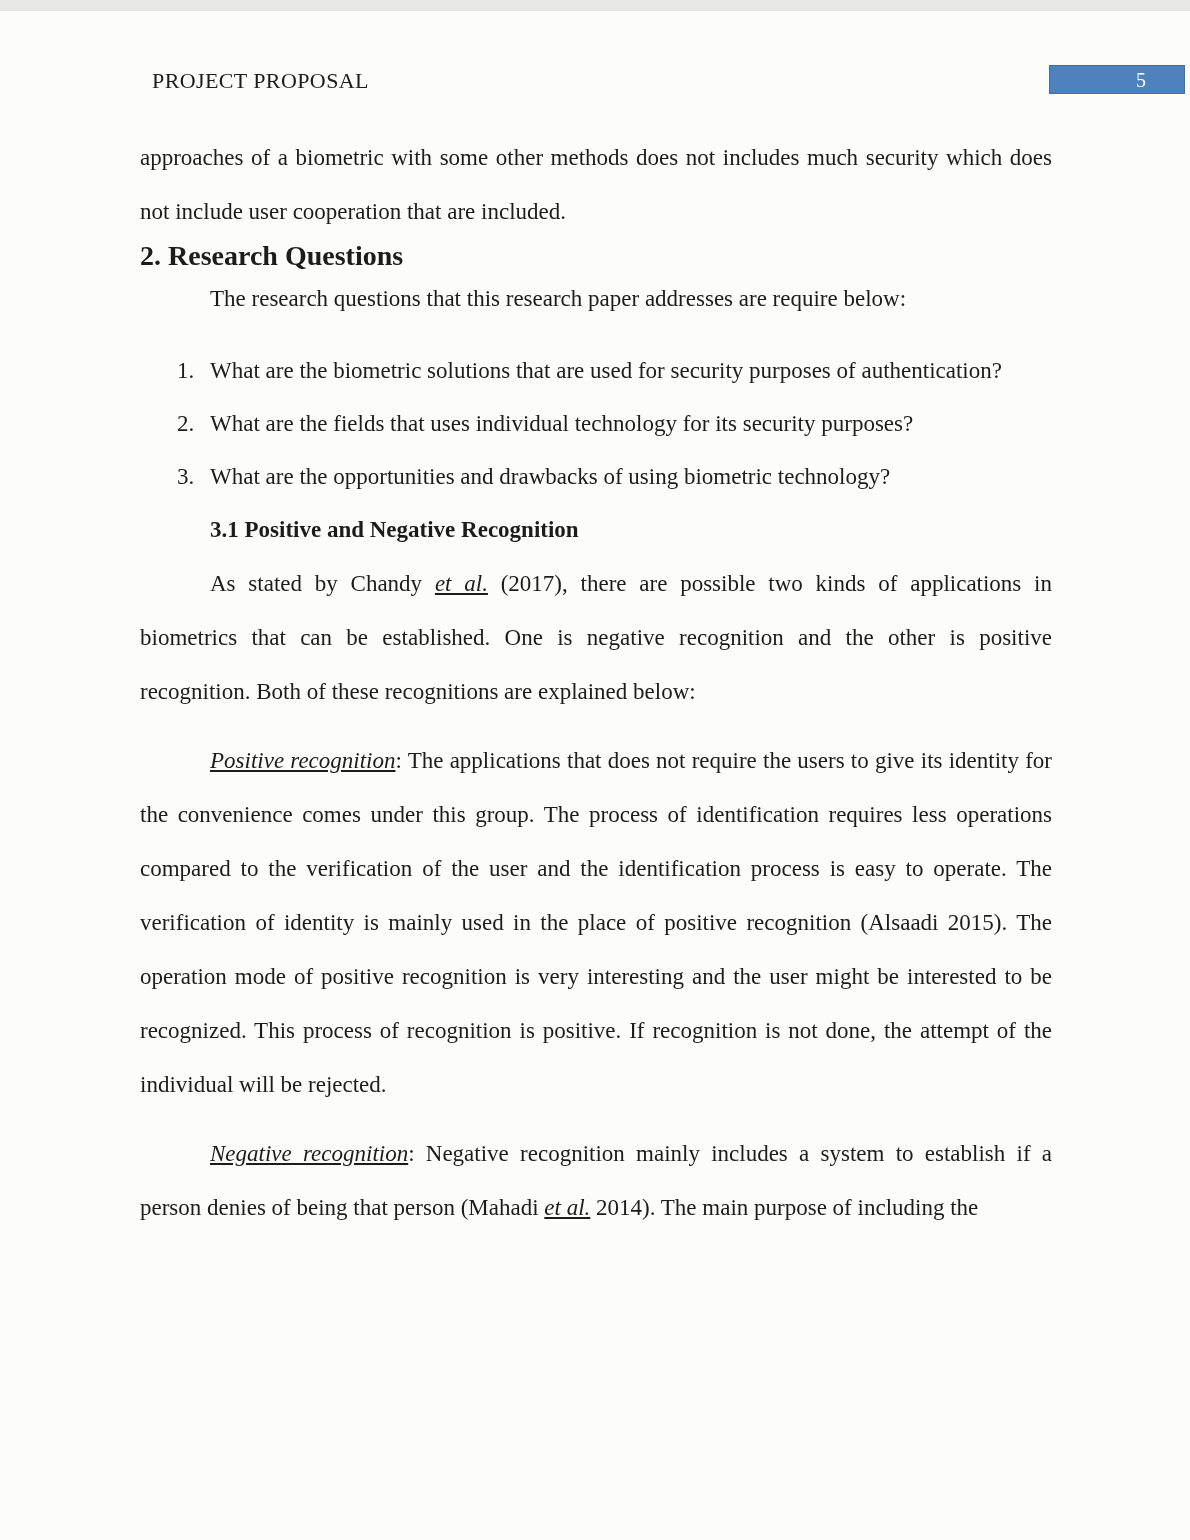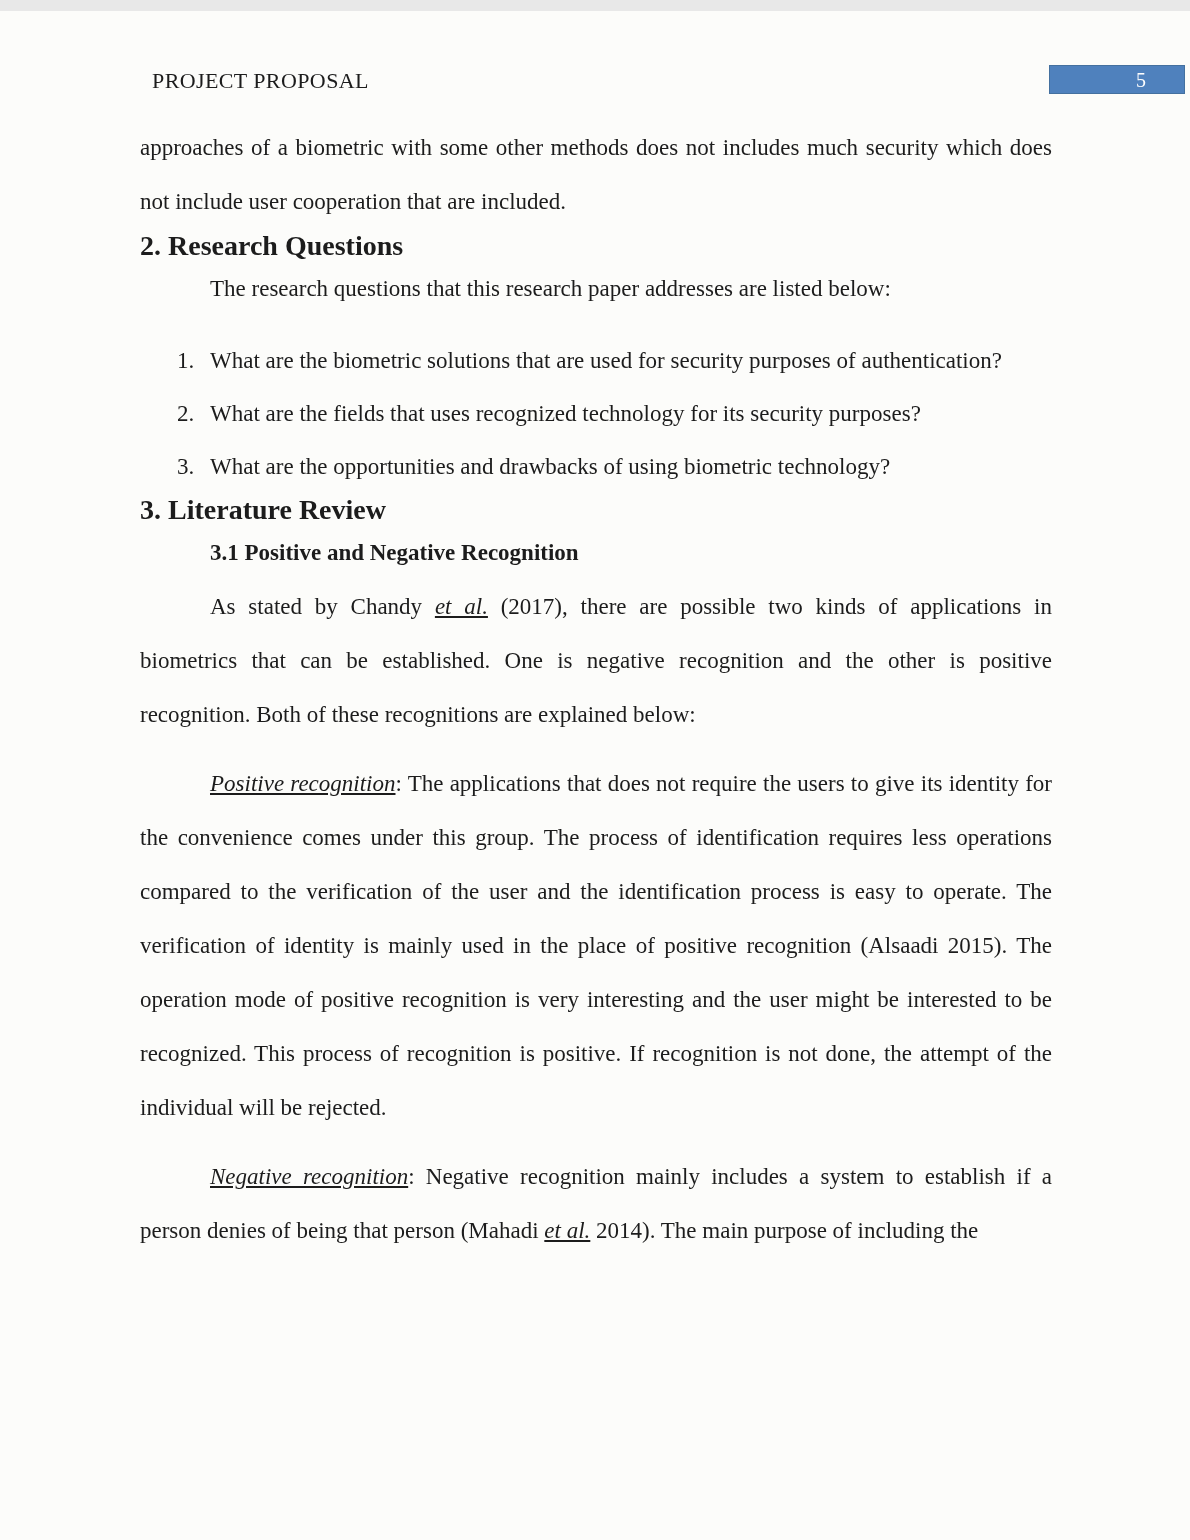--- a/index.html
+++ b/index.html
@@ -22,21 +22,21 @@
     width:136px; height:29px;
     background:#4F81BD;
     border:1px solid #44709f;
     box-sizing:border-box;
     display:flex; align-items:center; justify-content:flex-end;
     padding-right:38px;
   }
   .page-num { color:#ffffff; font-size:20px; line-height:1; }
 
   .content {
-    position:absolute; left:140px; top:110px; width:912px;
+    position:absolute; left:140px; top:120px; width:912px;
   }
   .body-text {
     font-size:23px; line-height:54px;
     text-align:justify;
     margin:0;
   }
   .indent { text-indent:70px; }
   .para-space { margin-top:15px; }
   h2.doc-heading {
     font-size:28px; line-height:33px;
@@ -67,38 +67,37 @@
   <div class="page-num-box">
     <span class="page-num">5</span>
   </div>
 
   <div class="content">
 
     <p class="body-text">approaches of a biometric with some other methods does not includes much security which does not include user cooperation that are included.</p>
 
     <h2 class="doc-heading h-before-2 h-after-2">2. Research Questions</h2>
 
-    <p class="body-text indent">The research questions that this research paper addresses are listed below:</p>
+    <p class="body-text indent">The research questions that this research paper addresses are require below:</p>
 
     <div class="questions">
       <div class="question-row">
         <span class="q-num">1.</span>
         <span class="q-text">What are the biometric solutions that are used for security purposes of authentication?</span>
       </div>
       <div class="question-row">
         <span class="q-num">2.</span>
-        <span class="q-text">What are the fields that uses recognized technology for its security purposes?</span>
+        <span class="q-text">What are the fields that uses individual technology for its security purposes?</span>
       </div>
       <div class="question-row">
         <span class="q-num">3.</span>
         <span class="q-text">What are the opportunities and drawbacks of using biometric technology?</span>
       </div>
     </div>
 
-    <h2 class="doc-heading h-before-3 h-after-3">3. Literature Review</h2>
 
     <p class="subsection-title">3.1 Positive and Negative Recognition</p>
 
     <p class="body-text indent"><span>As stated by Chandy </span><span class="it">et al.</span><span> (2017), there are possible two kinds of applications in biometrics that can be established. One is negative recognition and the other is positive recognition. Both of these recognitions are explained below:</span></p>
 
     <p class="body-text indent para-space"><span class="it">Positive recognition</span><span>: The applications that does not require the users to give its identity for the convenience comes under this group. The process of identification requires less operations compared to the verification of the user and the identification process is easy to operate. The verification of identity is mainly used in the place of positive recognition (Alsaadi 2015). The operation mode of positive recognition is very interesting and the user might be interested to be recognized. This process of recognition is positive. If recognition is not done, the attempt of the individual will be rejected.</span></p>
 
     <p class="body-text indent para-space"><span class="it">Negative recognition</span><span>: Negative recognition mainly includes a system to establish if a person denies of being that person (Mahadi </span><span class="it">et al.</span><span> 2014). The main purpose of including the</span></p>
 
   </div>

